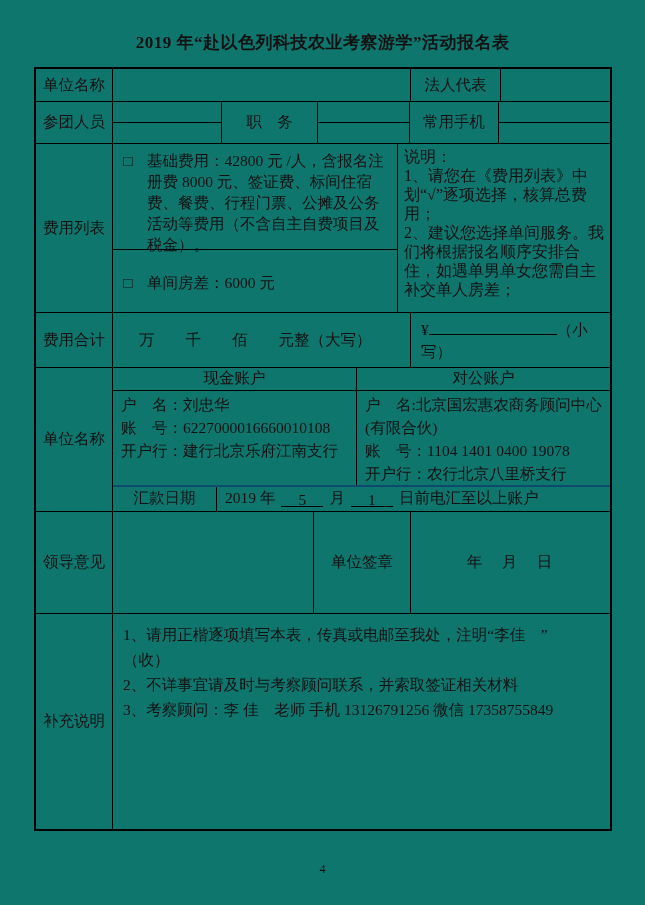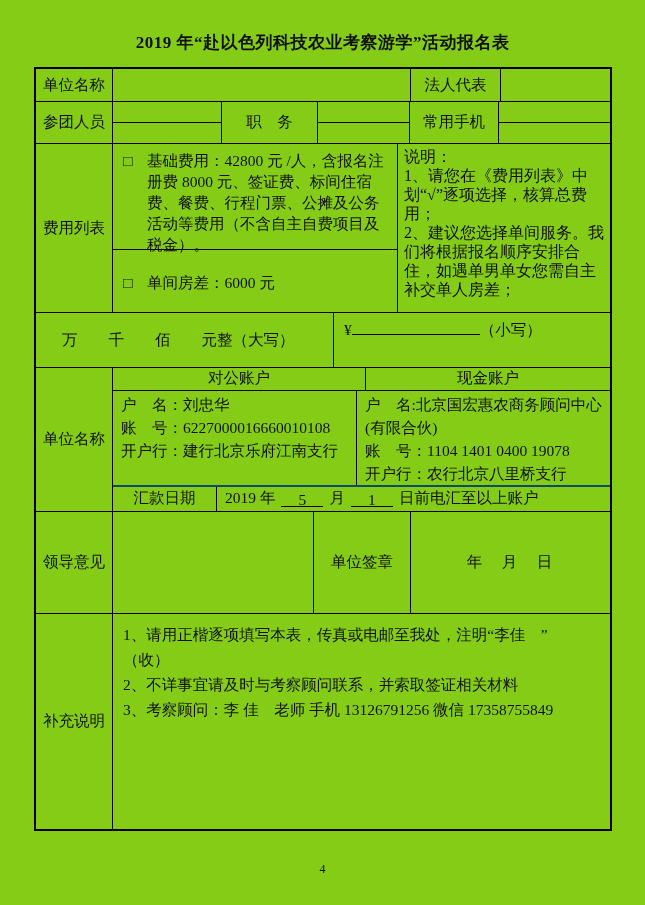--- a/index.html
+++ b/index.html
@@ -4,21 +4,21 @@
 <style>
   * { box-sizing: border-box; margin: 0; padding: 0; }
   html, body { background: #ffffff; }
   body {
     width: 645px; height: 905px;
     font-family: "Liberation Serif", "DejaVu Serif", serif;
     color: #111;
     position: relative;
     overflow: hidden;
   }
-  .page { position: absolute; inset: 0; background: #84cc16; text-decoration: underline; }
+  .page { position: absolute; inset: 0; background: #0f766e; text-decoration: underline; }
 
   .title {
     position: absolute; top: 31px; left: 0; width: 100%;
     text-align: center; font-weight: bold; font-size: 17px;
     letter-spacing: 0.5px;
   }
 
   .form-table {
     position: absolute; left: 34px; top: 67px;
     width: 578px; height: 764px;
@@ -150,32 +150,33 @@
         </div>
       </div>
       <div class="cell notes-cell flex1">
         <div>说明：</div>
         <div>1、请您在《费用列表》中划“√”逐项选择，核算总费用；</div>
         <div>2、建议您选择单间服务。我们将根据报名顺序安排合住，如遇单男单女您需自主补交单人房差；</div>
       </div>
     </div>
 
     <div class="row r5">
+      <div class="cell label-cell w-label">费用合计</div>
       <div class="cell total-words w-total-mid">万　　千　　佰　　元整（大写）</div>
       <div class="cell total-amount flex1">
         <span>¥</span><span class="blank-line amount-blank"></span><span>（小写）</span>
       </div>
     </div>
 
     <div class="row r6">
       <div class="cell label-cell w-label">单位名称</div>
       <div class="cell remit-right flex1">
         <div class="remit-head">
+          <div class="cell w-cash">现金账户</div>
           <div class="cell flex1">对公账户</div>
-          <div class="cell w-cash">现金账户</div>
         </div>
         <div class="remit-body">
           <div class="cell acct w-cash">
             <div>户　名：刘忠华</div>
             <div>账　号：6227000016660010108</div>
             <div>开户行：建行北京乐府江南支行</div>
           </div>
           <div class="cell acct flex1">
             <div>户　名:北京国宏惠农商务顾问中心(有限合伙)</div>
             <div>账　号：1104 1401 0400 19078</div>

